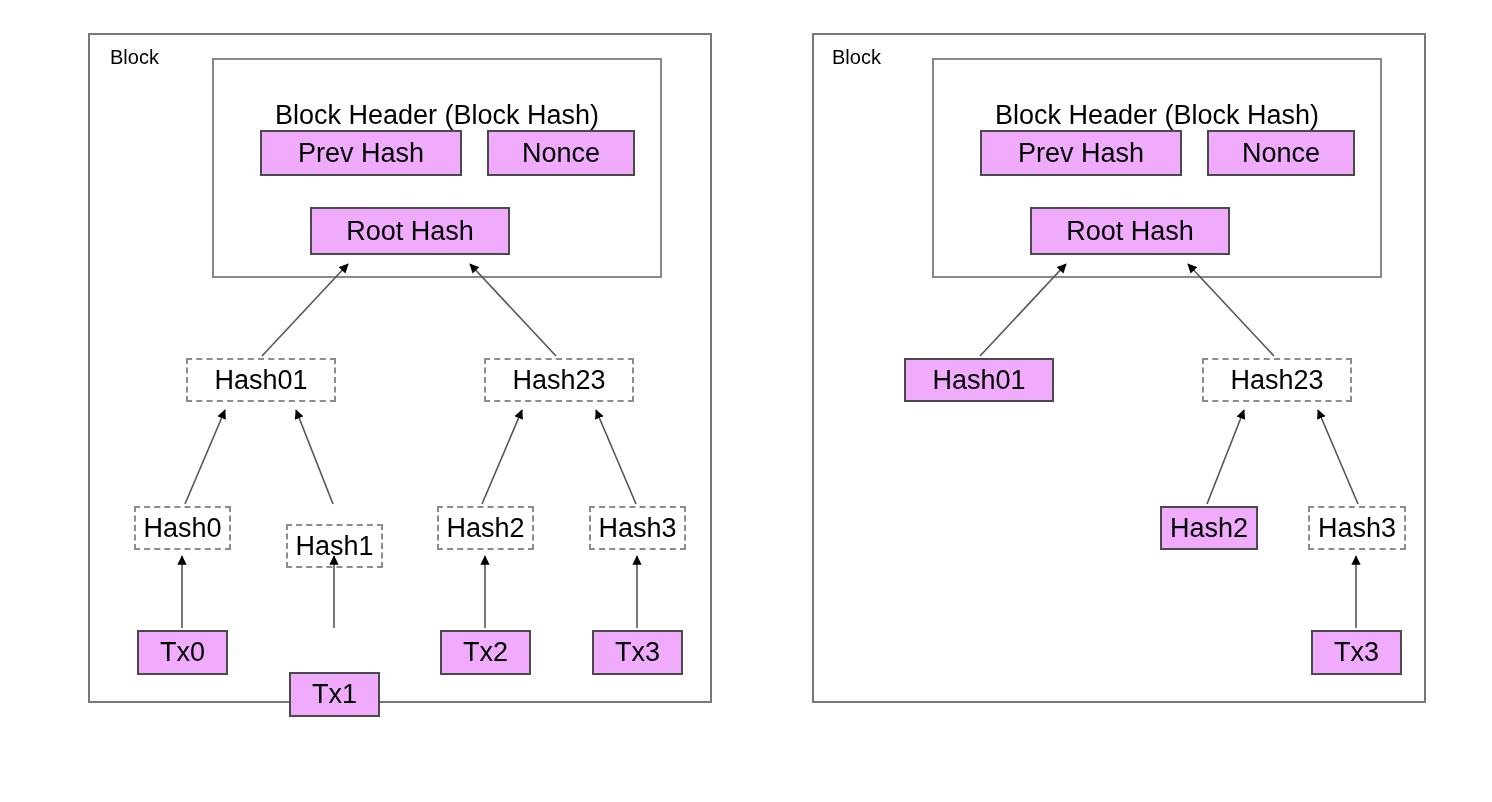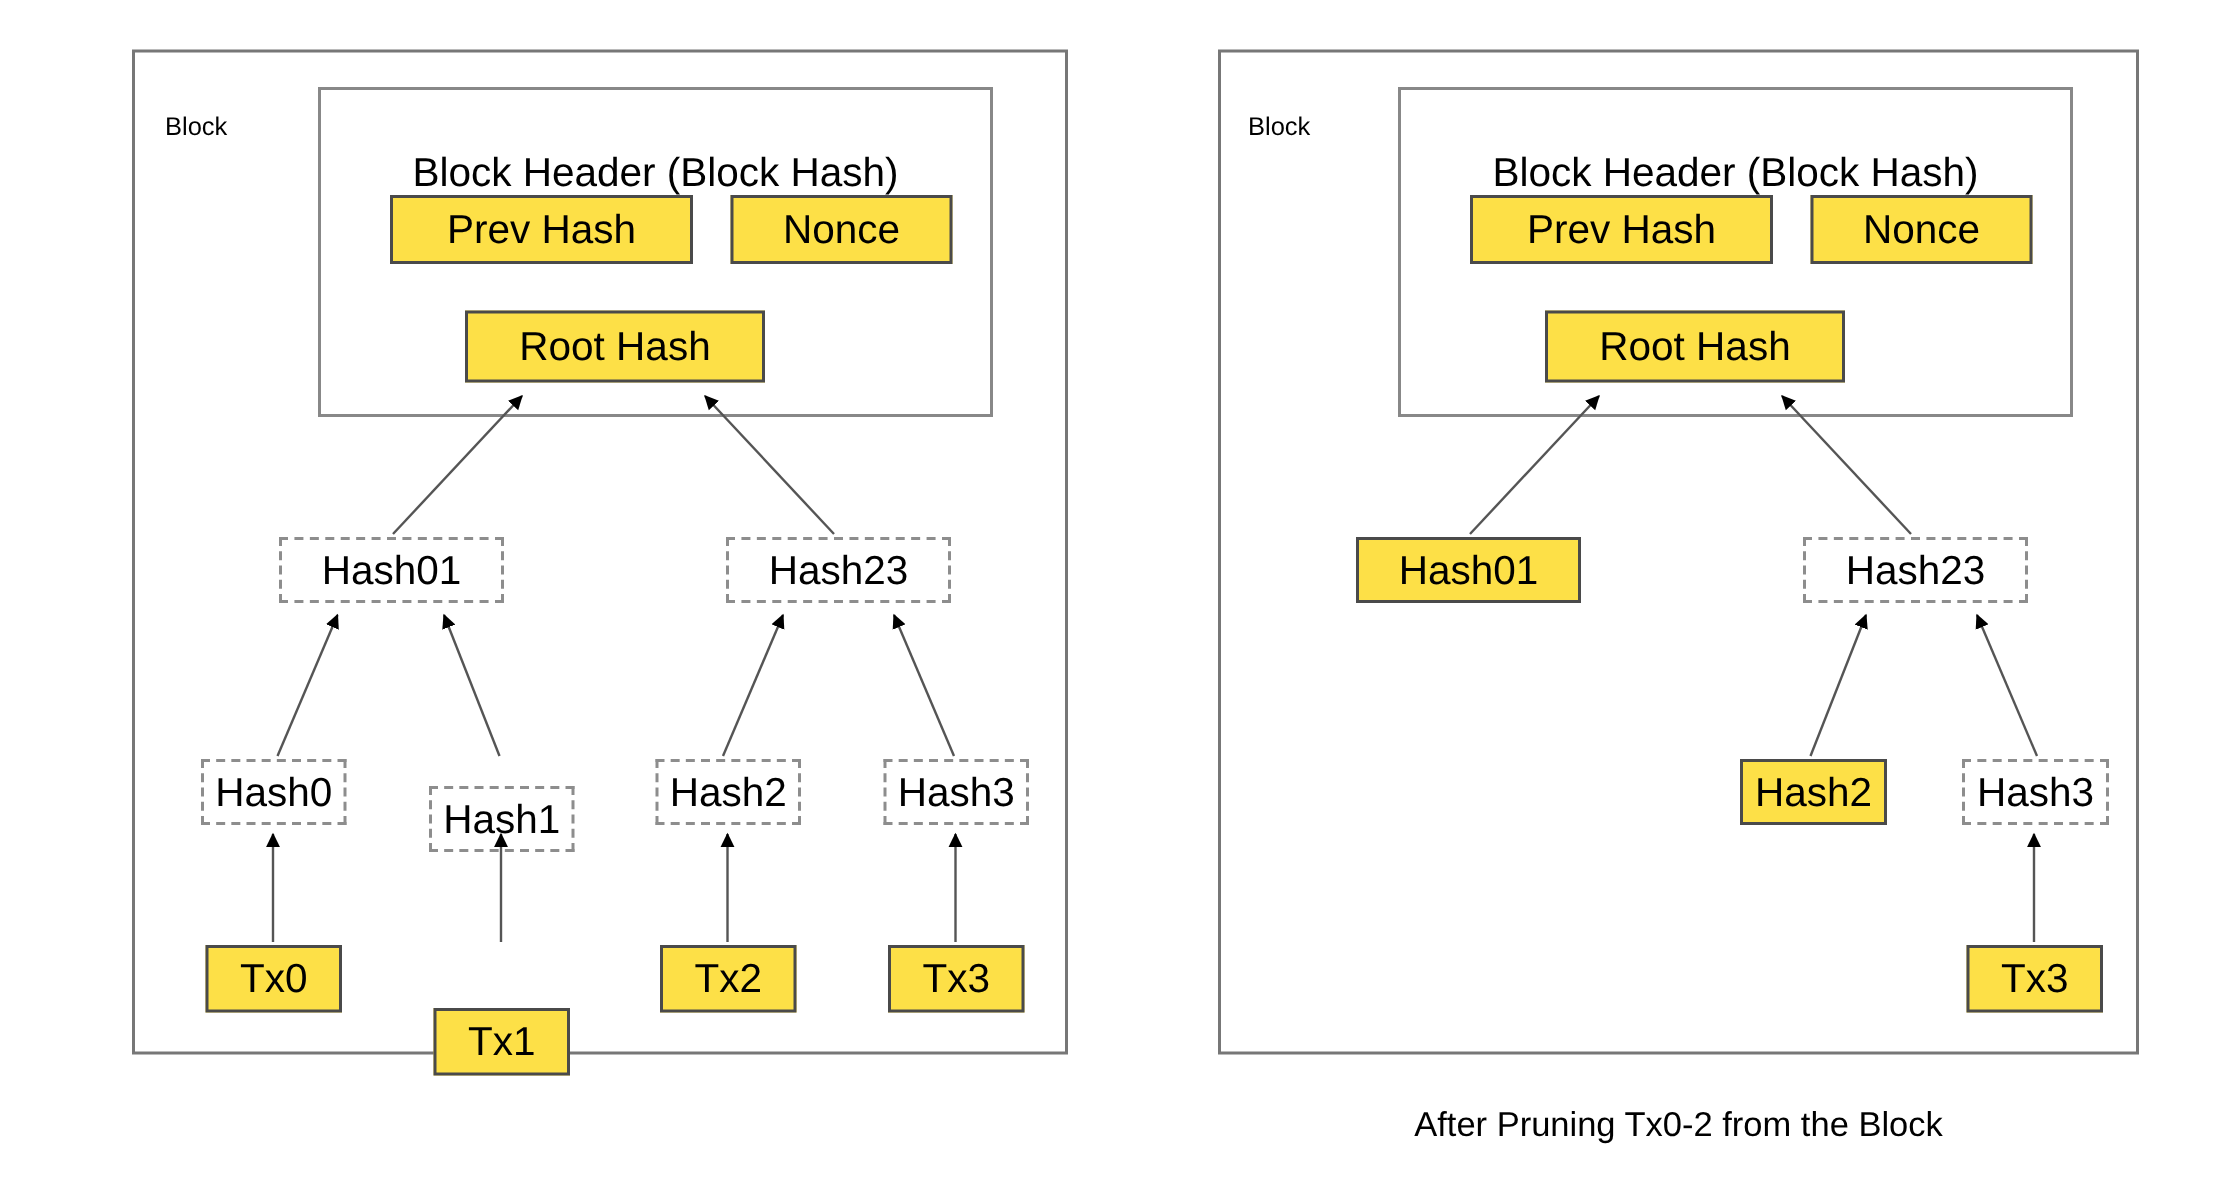--- a/index.html
+++ b/index.html
@@ -12,25 +12,24 @@
 
   
   .panel-frame{
     position:absolute;
     border:2px solid #777777;
     background:#ffffff;
     box-sizing:border-box;
   }
   .panel-tag{
     position:absolute;
-    font-size:17px;
+    font-size:20px;
     line-height:1;
     white-space:nowrap;
     color:#000;
-    margin-top:29px;
   }
 
   
   .header-box{
     position:absolute;
     border:2px solid #888888;
     background:#ffffff;
     box-sizing:border-box;
   }
   .header-title{
@@ -40,21 +39,21 @@
     font-size:27px;
     line-height:1;
     white-space:nowrap;
     margin-top:21px;
   }
 
   
   .node{
     position:absolute;
     box-sizing:border-box;
-    background:#fde047;
+    background:#f0abfc;
     display:flex;
     align-items:center;
     justify-content:center;
     font-size:27px;
     line-height:1;
     white-space:nowrap;
     z-index:5;
   }
   .node.solid{border:2px solid #4a4a4a;}
   .node.dashed{border:2px dashed #8d8d8d;background:transparent;}
@@ -175,15 +174,14 @@
   <div class="node solid" style="left:904px;top:358px;width:150px;height:44px;">Hash01</div>
 
   <div class="node dashed" style="left:1202px;top:358px;width:150px;height:44px;">Hash23</div>
 
   <div class="node solid" style="left:1160px;top:506px;width:98px;height:44px;">Hash2</div>
 
   <div class="node dashed" style="left:1308px;top:506px;width:98px;height:44px;">Hash3</div>
 
   <div class="node solid" style="left:1311px;top:630px;width:91px;height:45px;">Tx3</div>
 
-  <div class="caption" style="left:812px;top:738px;width:614px;">After Pruning Tx0-2 from the Block</div>
 
 </div>
 
 </body></html>

